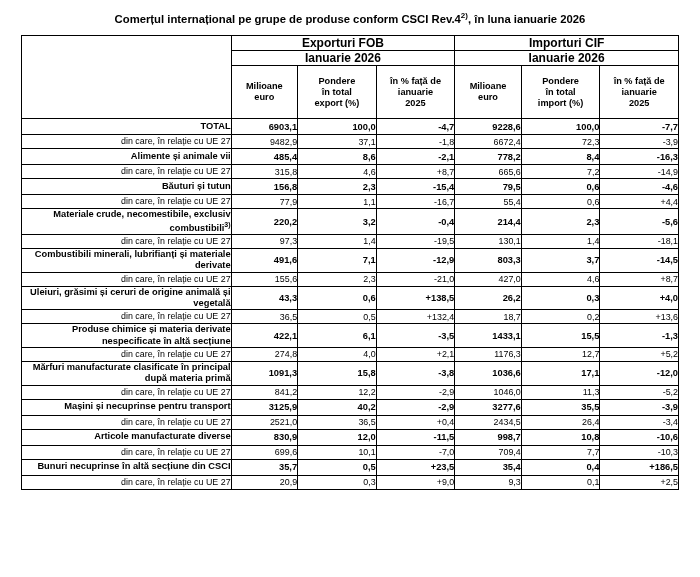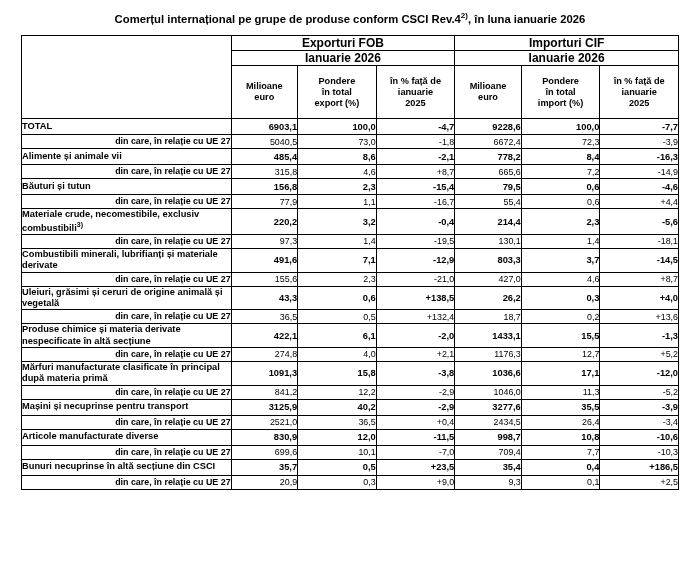--- a/index.html
+++ b/index.html
@@ -57,35 +57,35 @@
     line-height: 1.2;
     padding: 4px 3px;
   }
   .corner {
     border-top: 1px solid #000;
     border-left: 1px solid #000;
     border-bottom: 1px solid #000;
     border-right: 1px solid #000;
   }
   .lbl {
-    text-align: left;
+    text-align: right;
     padding: 2px 3px 2px 6px;
     font-weight: bold;
     font-size: 9.3px;
     line-height: 1.22;
   }
   .lbl sup {
     font-size: 7px;
     vertical-align: super;
     font-weight: bold;
   }
   .lbl-sub {
     text-align: right;
     padding: 2px 8px 2px 3px;
-    font-weight: bold;
+    font-weight: normal;
     font-size: 8.9px;
     line-height: 1.2;
   }
   .num {
     text-align: right;
     padding: 2px 7px 2px 2px;
     font-weight: bold;
     font-size: 9.3px;
   }
   .num-sub {
@@ -163,22 +163,22 @@
           <td class="lbl">TOTAL</td>
           <td class="num">6903,1</td>
           <td class="num">100,0</td>
           <td class="num">-4,7</td>
           <td class="num">9228,6</td>
           <td class="num">100,0</td>
           <td class="num">-7,7</td>
         </tr>
         <tr class="rowsub">
           <td class="lbl-sub">din care, în relație cu UE 27</td>
-          <td class="num-sub">5040,5</td>
-          <td class="num-sub">73,0</td>
+          <td class="num-sub">9482,9</td>
+          <td class="num-sub">37,1</td>
           <td class="num-sub">-1,8</td>
           <td class="num-sub">6672,4</td>
           <td class="num-sub">72,3</td>
           <td class="num-sub">-3,9</td>
         </tr>
         <tr class="rowmain">
           <td class="lbl">Alimente și animale vii</td>
           <td class="num">485,4</td>
           <td class="num">8,6</td>
           <td class="num">-2,1</td>
@@ -264,21 +264,21 @@
           <td class="num-sub">0,5</td>
           <td class="num-sub">+132,4</td>
           <td class="num-sub">18,7</td>
           <td class="num-sub">0,2</td>
           <td class="num-sub">+13,6</td>
         </tr>
         <tr class="rowmain2">
           <td class="lbl">Produse chimice și materia derivate nespecificate în altă secțiune</td>
           <td class="num">422,1</td>
           <td class="num">6,1</td>
-          <td class="num">-2,0</td>
+          <td class="num">-3,5</td>
           <td class="num">1433,1</td>
           <td class="num">15,5</td>
           <td class="num">-1,3</td>
         </tr>
         <tr class="rowsub">
           <td class="lbl-sub">din care, în relație cu UE 27</td>
           <td class="num-sub">274,8</td>
           <td class="num-sub">4,0</td>
           <td class="num-sub">+2,1</td>
           <td class="num-sub">1176,3</td>

